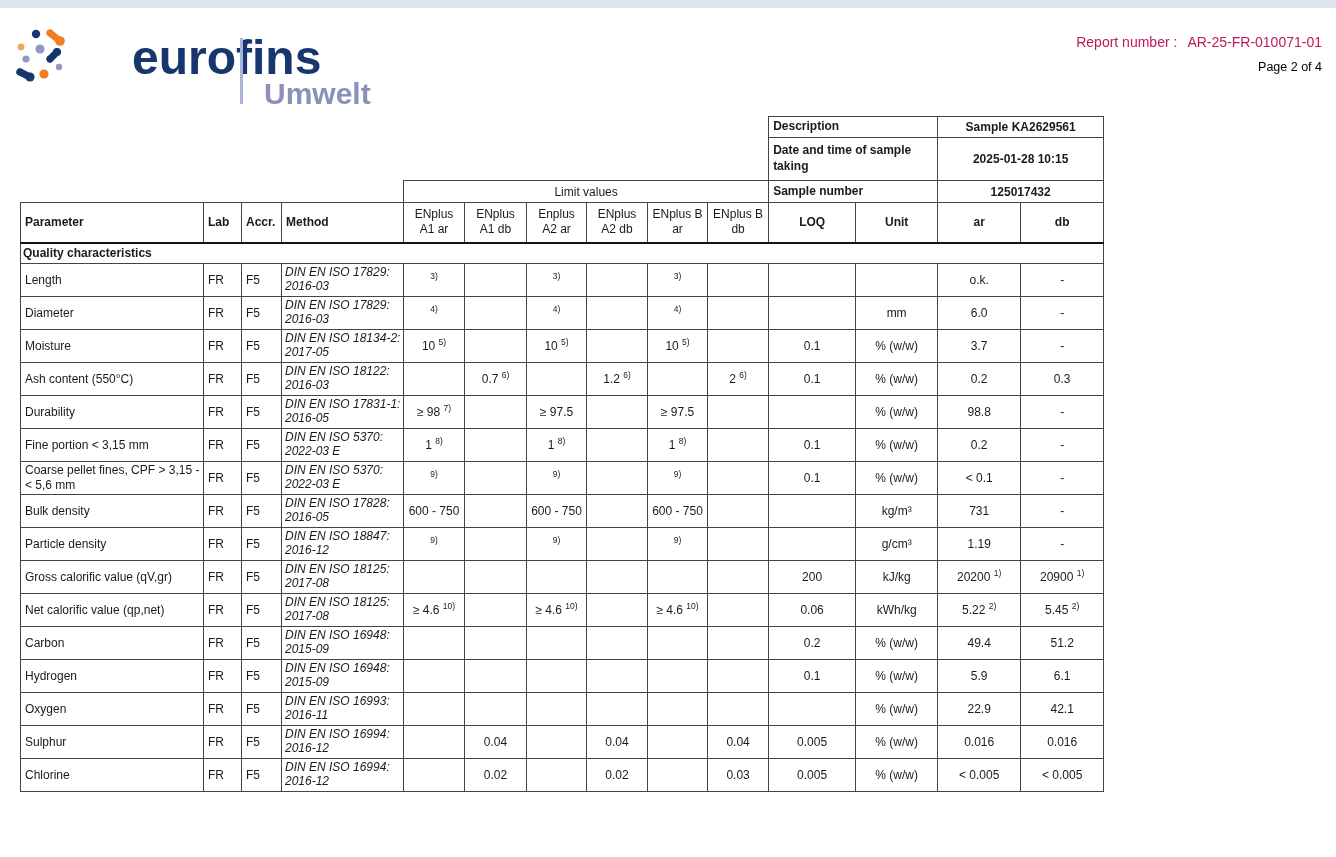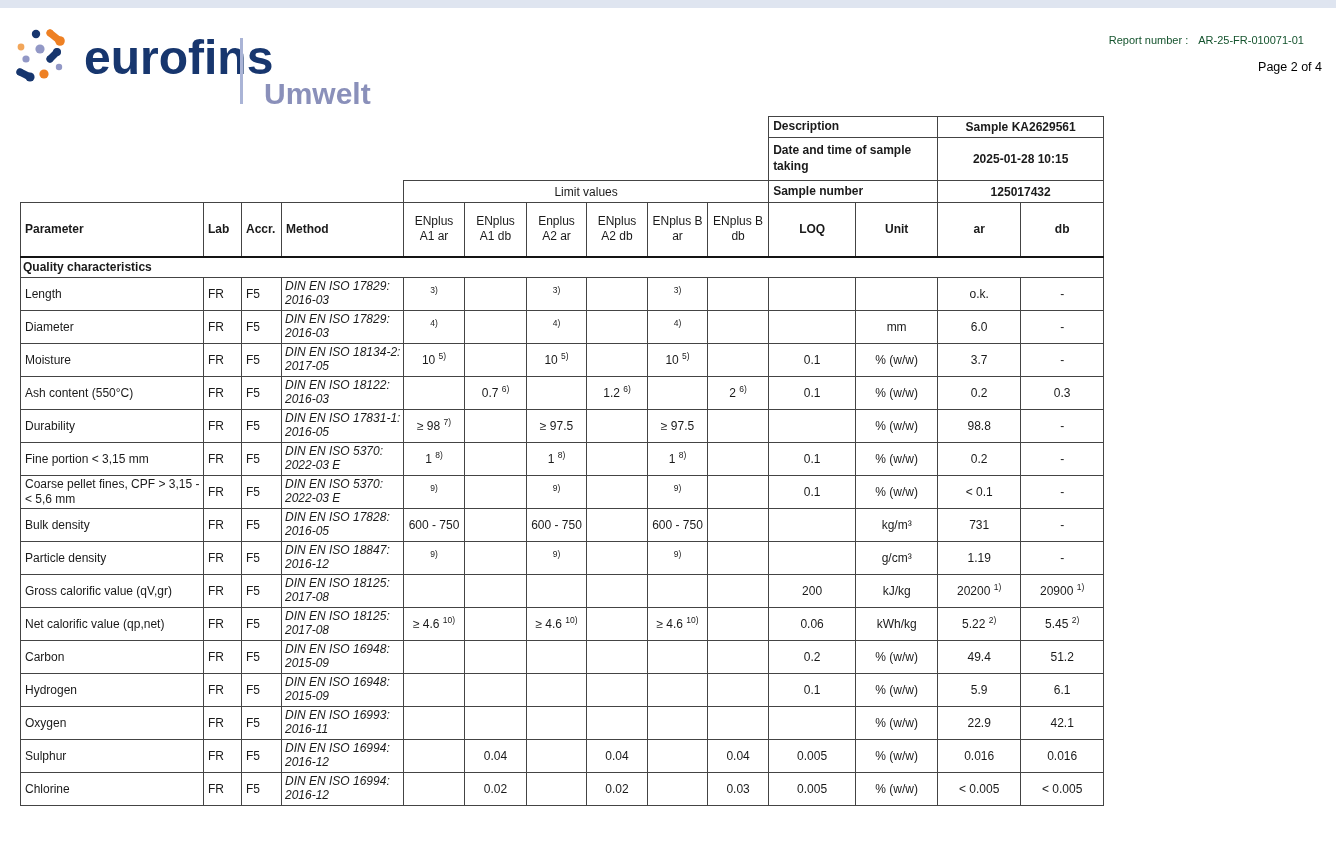--- a/index.html
+++ b/index.html
@@ -3,40 +3,40 @@
 <meta charset="utf-8">
 <style>
   html,body { margin:0; padding:0; }
   body {
     width:1336px; height:857px; background:#ffffff; position:relative; overflow:hidden;
     font-family:"Liberation Sans", sans-serif; color:#1a1a1a;
   }
   .topstrip { position:absolute; top:0; left:0; width:1336px; height:8px; background:#dfe5f0; }
 
   
-  .logo-wrap { position:absolute; top:26px; left:12px; display:flex; align-items:flex-start; }
+  .logo-wrap { position:absolute; top:26px; left:12px; display:flex; align-items:flex-start;gap:48px; }
   .logo-dots { width:64px; height:62px; }
   .brand-text { font-size:48px; font-weight:bold; letter-spacing:0px; color:#17366e; line-height:1; margin-left:8px; margin-top:8px; }
   .logo-divider { position:absolute; left:240px; top:38px; width:3px; height:66px; background:#aab4d6; }
   .division-text { position:absolute; left:264px; top:77px; font-size:30px; font-weight:bold; color:#8a90ba; }
 
   
-  .report-line { position:absolute; top:34px; right:32px; font-size:11px; color:#14532d; }
+  .report-line { position:absolute; top:34px; right:14px; font-size:14px; color:#be185d; }
   .report-line .val { margin-left:10px; }
   .page-line { position:absolute; top:60px; right:14px; font-size:12.5px; color:#000000; }
 
   
   table.main { position:absolute; top:116px; left:20px; width:1083px; border-collapse:collapse; table-layout:fixed;padding-left:24px; }
   table.main td { border:1px solid #444; padding:0 2px; vertical-align:middle; font-size:12px; overflow:hidden; }
   table.main td.nob { border:none; }
 
   tr.desc1 { height:21px; }
   tr.desc2 { height:43px; }
   tr.limitrow { height:22px; }
-  tr.head { height:54px; }
+  tr.head { height:40px; }
   tr.head td { border-bottom:2px solid #141414; }
   tr.qual { height:21px; }
   tr.data td { height:30px; }
 
   .desc-label { font-weight:bold; font-size:12.5px; text-align:left; padding-left:4px !important; line-height:1.3; }
   .desc-value { font-weight:bold; font-size:12.5px; text-align:center; }
   .limit-caption { text-align:center; font-size:12.5px; }
 
   .h-bold-left { font-weight:bold; font-size:12.5px; text-align:left; padding-left:4px !important; }
   .h-bold-center { font-weight:bold; font-size:12.5px; text-align:center; }

